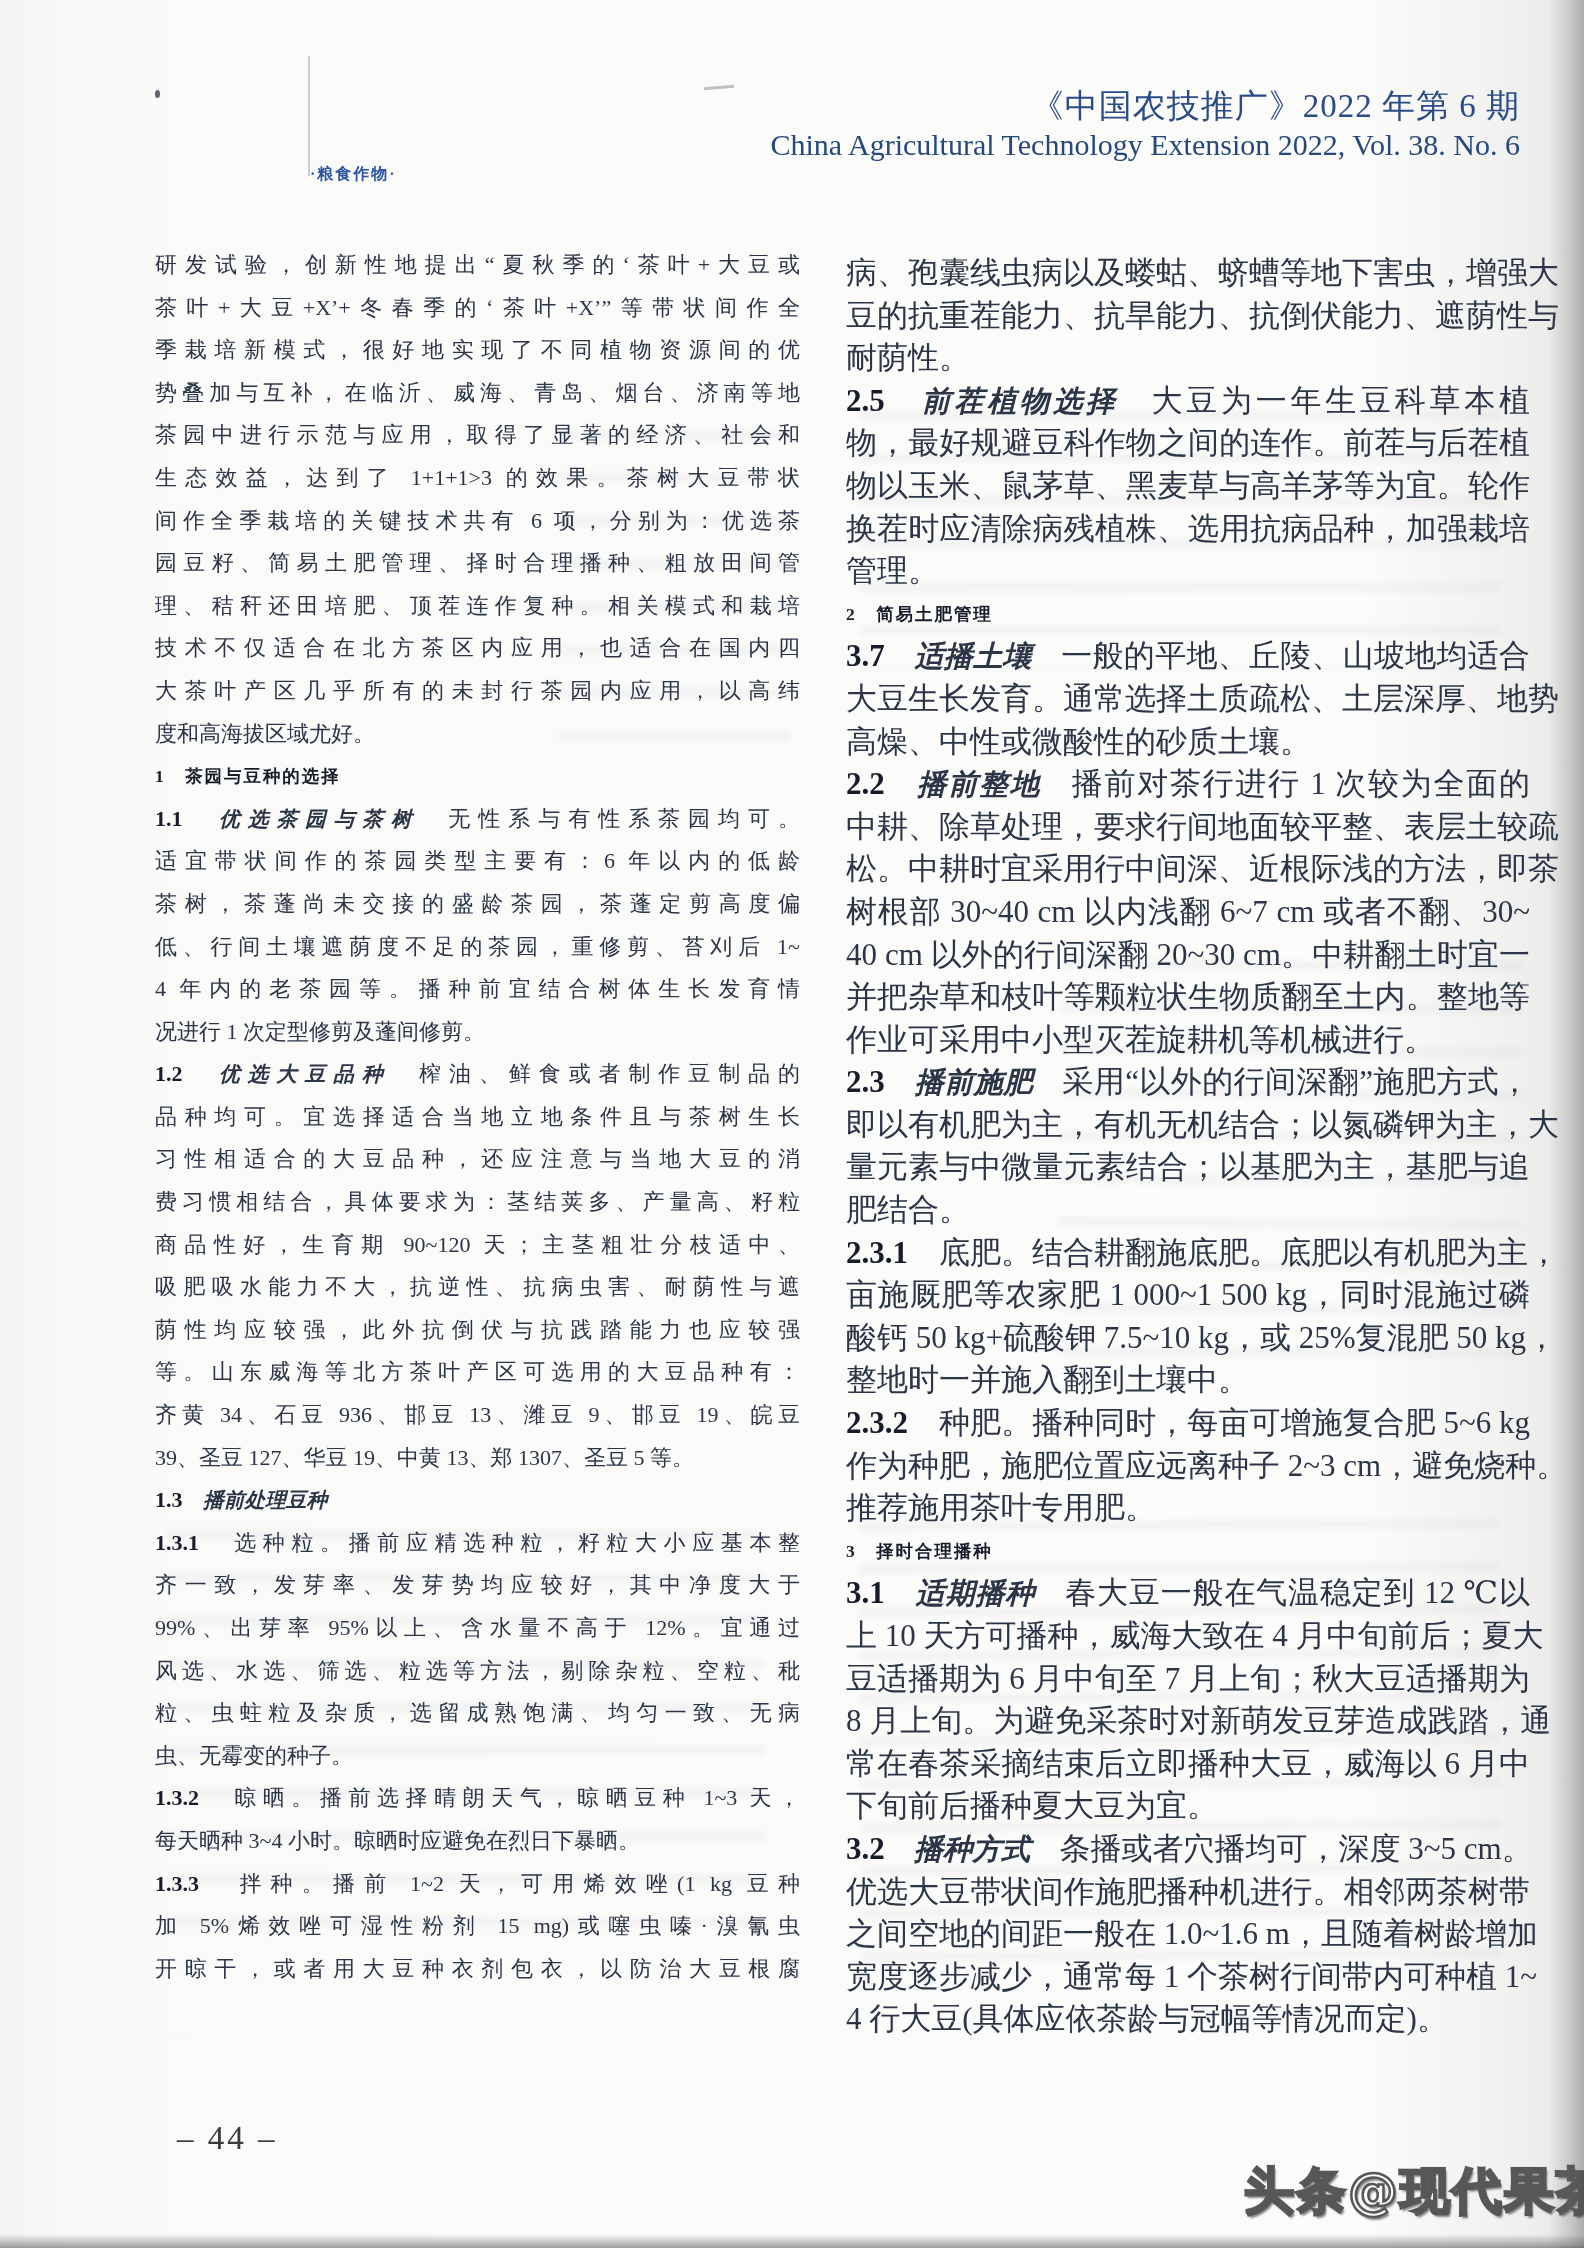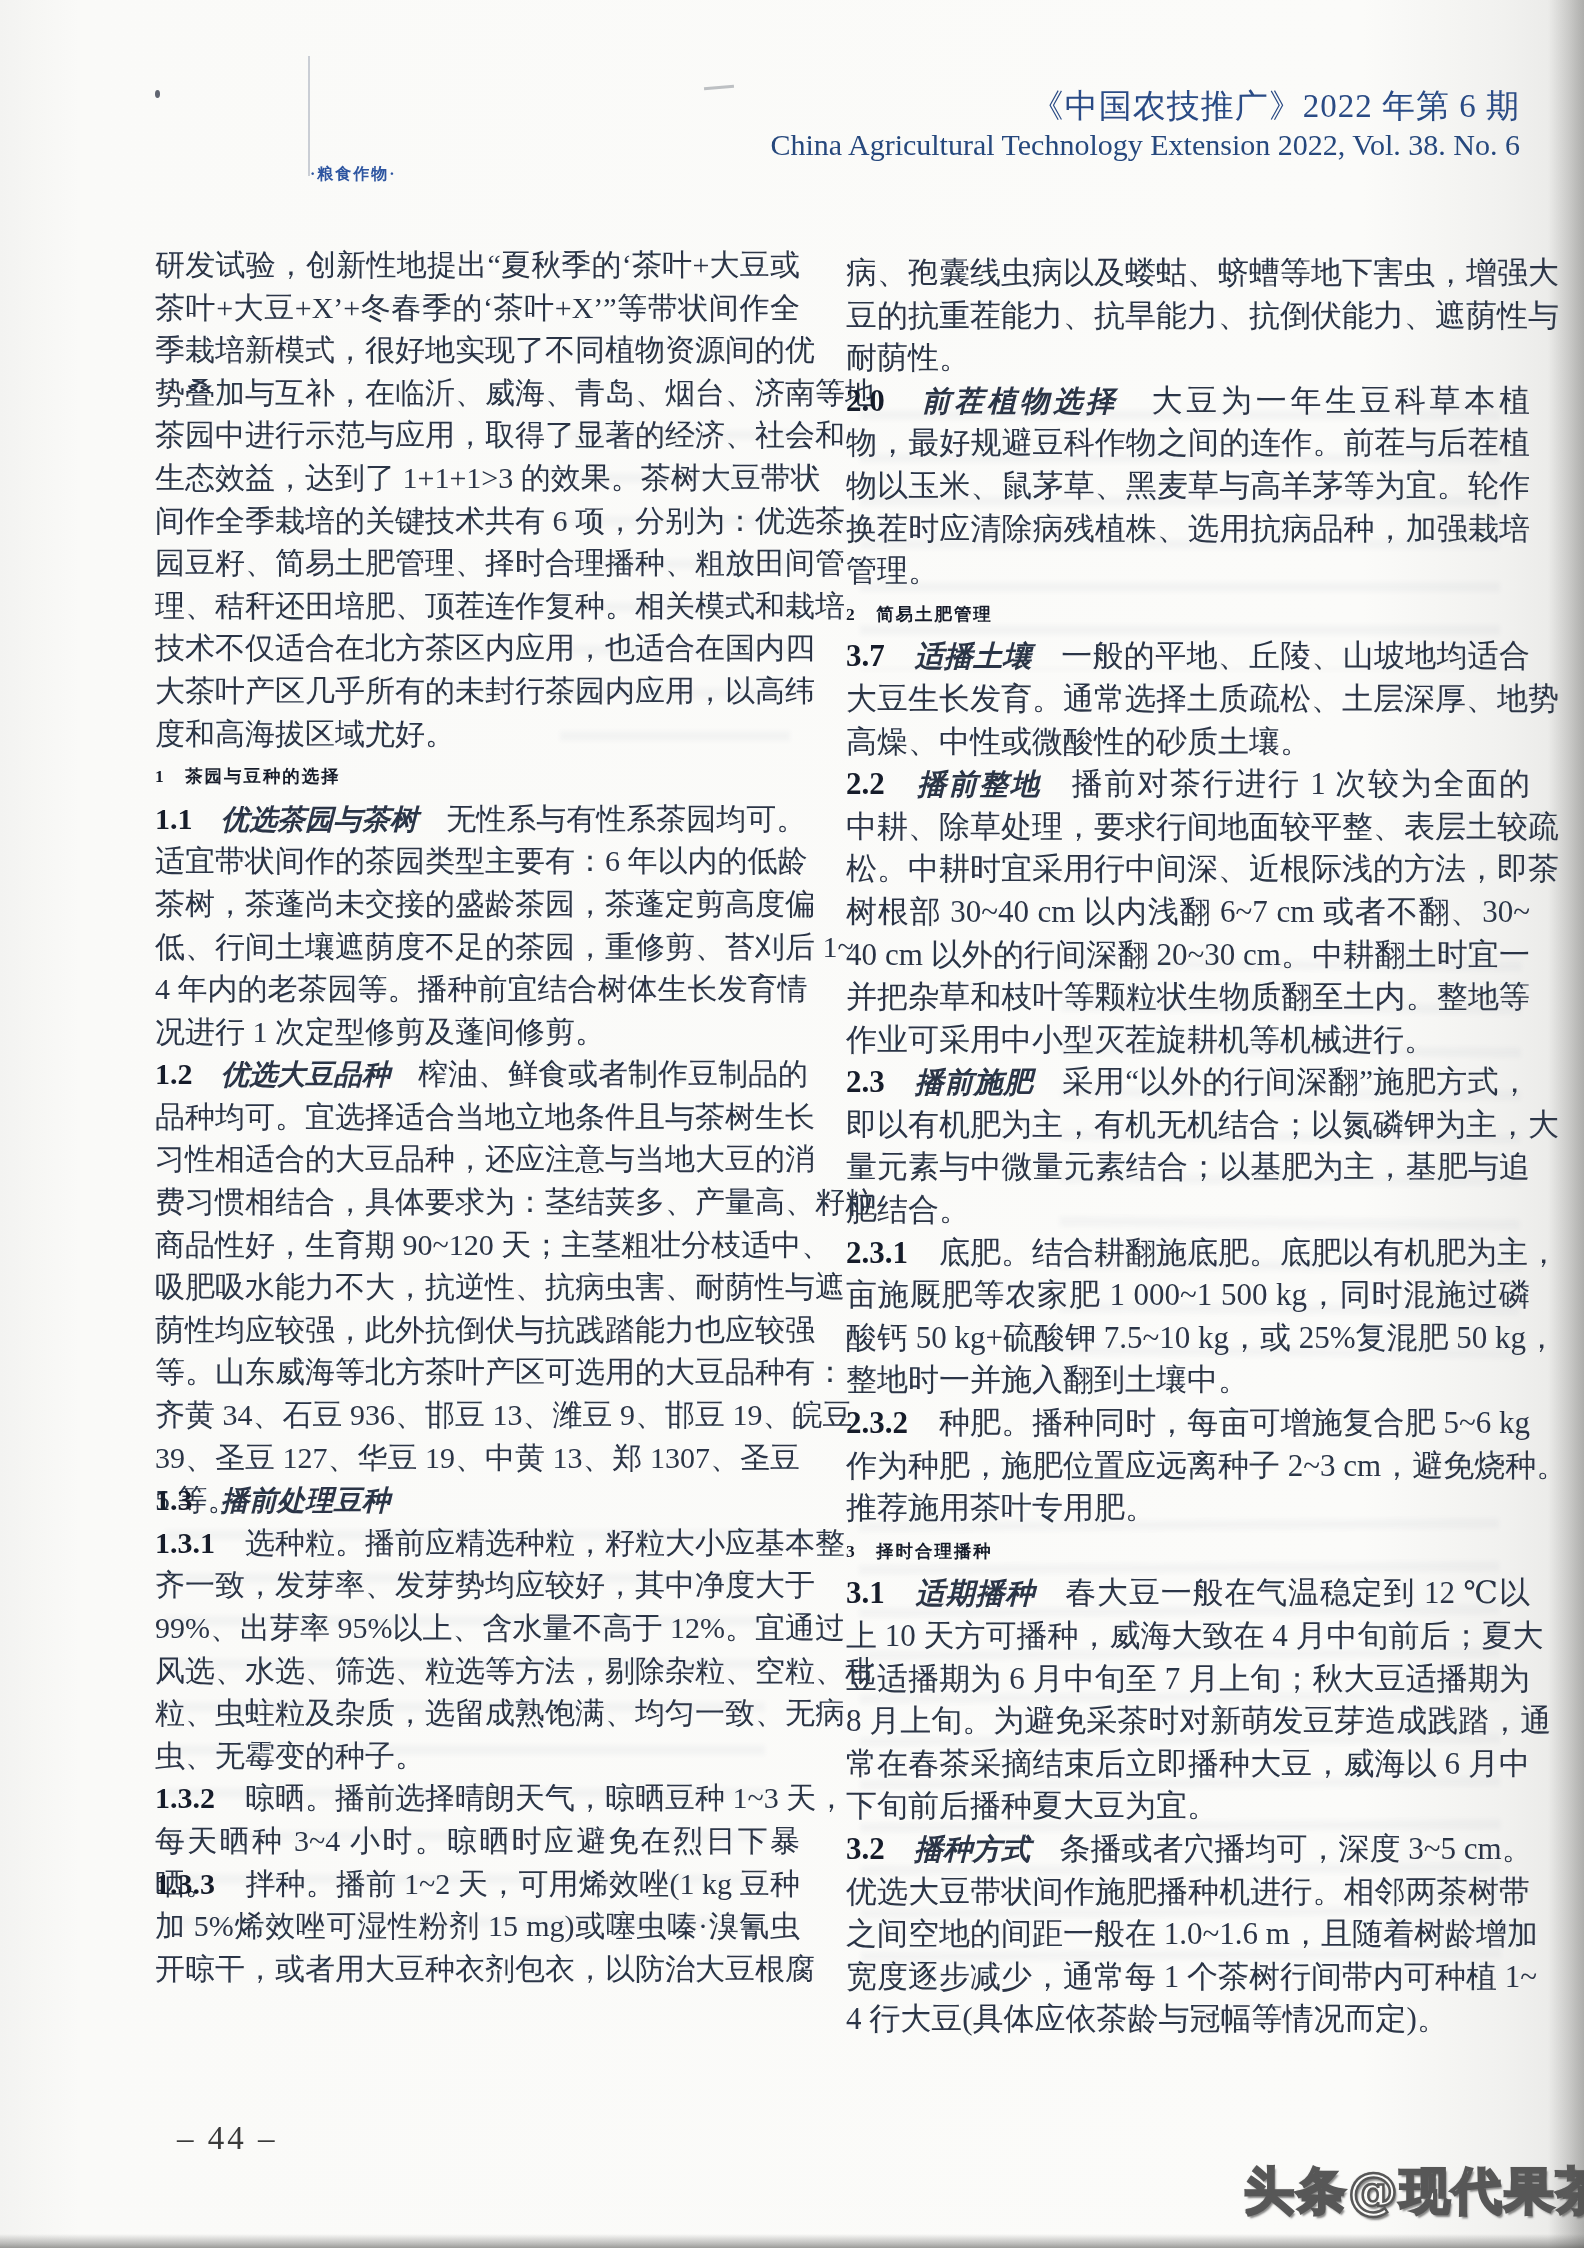--- a/index.html
+++ b/index.html
@@ -12,21 +12,21 @@
   .jr-en{position:absolute;top:128px;right:64px;font-size:30px;
          color:var(--header-blue-en,#26487d);white-space:nowrap;text-align:right;}
   .category{position:absolute;top:164px;left:310px;font-size:16px;font-weight:600;
             letter-spacing:2px;color:var(--label-blue,#2d55a0);}
   
   .col{position:absolute;color:var(--body-ink,#2b3547);}
   .col-left{top:244px;left:155px;width:645px;}
   .col-right{top:252px;left:846px;width:684px;}
   .line{height:42.6px;line-height:42.6px;white-space:nowrap;
         text-align:justify;text-align-last:justify;}
-  .col-left .line{font-size:30px;}
+  .col-left .line{font-size:22px;}
   .col-right .line{font-size:31px;}
   .line.end,.line.head{text-align-last:left;white-space:normal;}
   .head{font-weight:700;font-size:1.09em !important;letter-spacing:2px;
         color:var(--heading-ink,#161c2a);}
   .seg-b{font-weight:700;color:var(--heading-ink,#161c2a);}
   .seg-k{font-style:italic;font-weight:600;font-size:0.94em;}
   
   .pageno{position:absolute;top:2120px;left:170px;font-size:33px;letter-spacing:3px;
           color:var(--page-number-ink,#3a3a3a);margin-left:7px;}
   .watermark{position:absolute;top:2158px;left:1244px;font-size:50px;font-weight:700;
@@ -107,21 +107,21 @@
       <div class="line"><span class="seg-b">1.3.2</span><span class="seg-n">　晾晒。播前选择晴朗天气，晾晒豆种 1~3 天，</span></div>
       <div class="line end"><span class="seg-n">每天晒种 3~4 小时。晾晒时应避免在烈日下暴晒。</span></div>
       <div class="line"><span class="seg-b">1.3.3</span><span class="seg-n">　拌种。播前 1~2 天，可用烯效唑(1 kg 豆种</span></div>
       <div class="line"><span class="seg-n">加 5%烯效唑可湿性粉剂 15 mg)或噻虫嗪·溴氰虫</span></div>
       <div class="line"><span class="seg-n">开晾干，或者用大豆种衣剂包衣，以防治大豆根腐</span></div>
     </div>
   <div class="col col-right" id="col-right">
       <div class="line"><span class="seg-n">病、孢囊线虫病以及蝼蛄、蛴螬等地下害虫，增强大</span></div>
       <div class="line"><span class="seg-n">豆的抗重茬能力、抗旱能力、抗倒伏能力、遮荫性与</span></div>
       <div class="line end"><span class="seg-n">耐荫性。</span></div>
-      <div class="line"><span class="seg-b">2.0</span><span class="seg-k">　前茬植物选择　</span><span class="seg-n">大豆为一年生豆科草本植</span></div>
+      <div class="line"><span class="seg-b">2.5</span><span class="seg-k">　前茬植物选择　</span><span class="seg-n">大豆为一年生豆科草本植</span></div>
       <div class="line"><span class="seg-n">物，最好规避豆科作物之间的连作。前茬与后茬植</span></div>
       <div class="line"><span class="seg-n">物以玉米、鼠茅草、黑麦草与高羊茅等为宜。轮作</span></div>
       <div class="line"><span class="seg-n">换茬时应清除病残植株、选用抗病品种，加强栽培</span></div>
       <div class="line end"><span class="seg-n">管理。</span></div>
       <div class="line head end"><span class="seg-n">2　简易土肥管理</span></div>
       <div class="line"><span class="seg-b">3.7</span><span class="seg-k">　适播土壤　</span><span class="seg-n">一般的平地、丘陵、山坡地均适合</span></div>
       <div class="line"><span class="seg-n">大豆生长发育。通常选择土质疏松、土层深厚、地势</span></div>
       <div class="line end"><span class="seg-n">高燥、中性或微酸性的砂质土壤。</span></div>
       <div class="line"><span class="seg-b">2.2</span><span class="seg-k">　播前整地　</span><span class="seg-n">播前对茶行进行 1 次较为全面的</span></div>
       <div class="line"><span class="seg-n">中耕、除草处理，要求行间地面较平整、表层土较疏</span></div>

